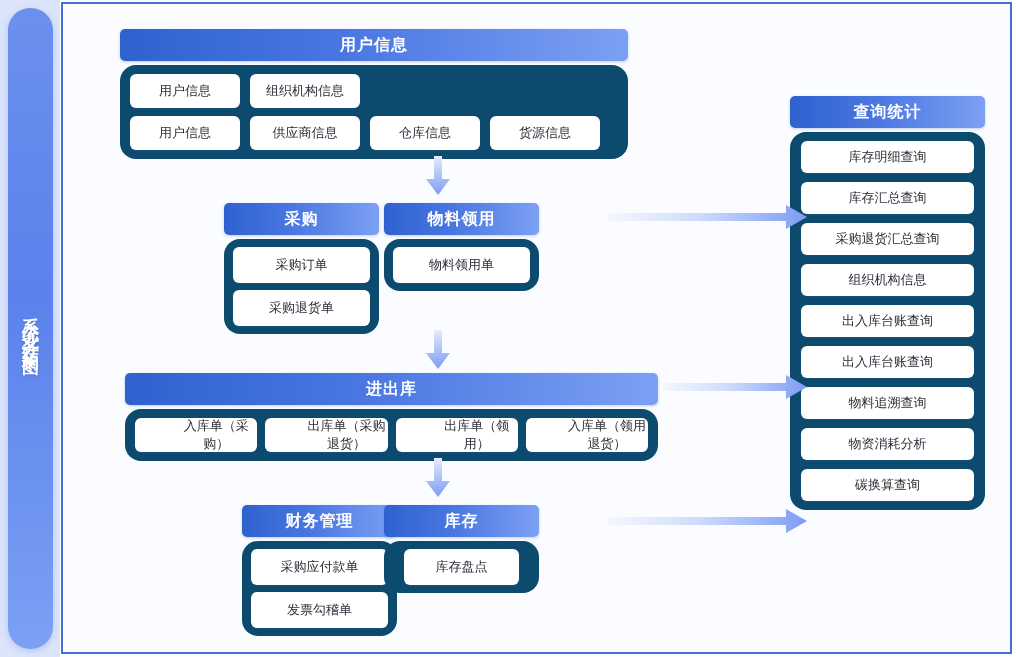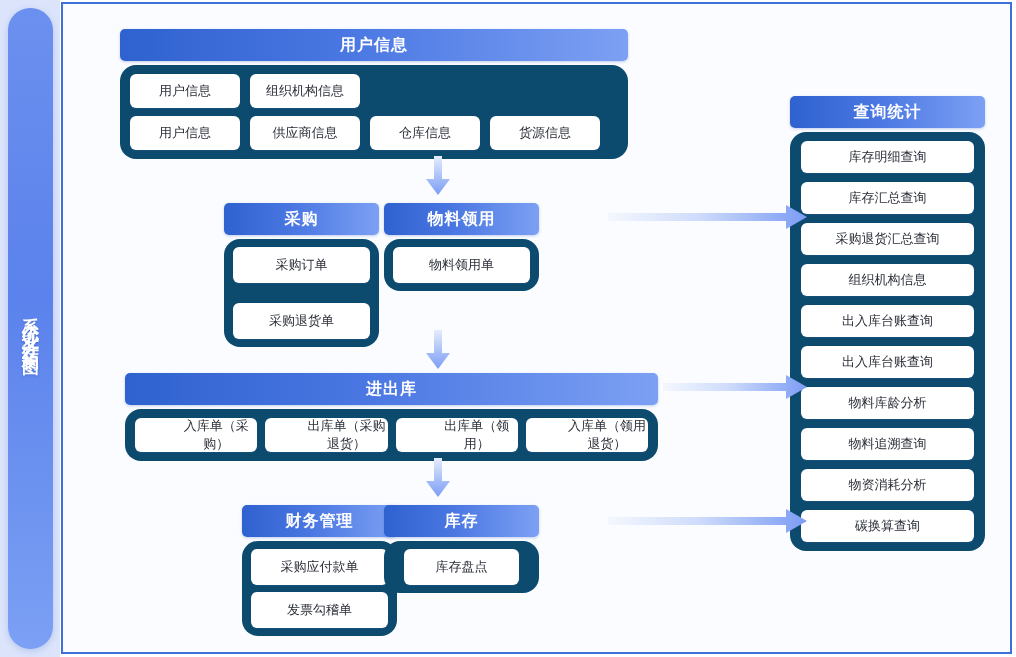--- a/index.html
+++ b/index.html
@@ -100,21 +100,21 @@
     box-shadow: 0 1px 2px rgba(90,115,190,0.18);
   }
 
   
   #g-basic { left: 57px; top: 25px; width: 508px; }
   #g-basic .group-body { padding: 9px 10px; gap: 8px 10px; }
   #g-basic .item { width: 110px; }
 
   
   #g-purchase { left: 161px; top: 199px; width: 155px; }
-  #g-purchase .group-body { flex-direction: column; gap: 20px; padding: 8px 9px; }
+  #g-purchase .group-body { flex-direction: column; gap: 7px; padding: 8px 9px; }
   #g-purchase .item { width: 100%; height: 36px; }
 
   #g-requisition { left: 321px; top: 199px; width: 155px; }
   #g-requisition .group-body { flex-direction: column; gap: 7px; padding: 8px 9px; }
   #g-requisition .item { width: 100%; height: 36px; }
 
   
   #g-inout { left: 62px; top: 369px; width: 533px; }
   #g-inout .group-body { padding: 9px 10px; gap: 8px; flex-wrap: nowrap; }
   #g-inout .item { flex: 1 1 0; height: 34px; padding-left: 40px; }
@@ -220,21 +220,20 @@
 
     <div class="group" id="g-query">
       <div class="group-head">查询统计</div>
       <div class="group-body">
         <div class="item">库存明细查询</div>
         <div class="item">库存汇总查询</div>
         <div class="item">采购退货汇总查询</div>
         <div class="item">组织机构信息</div>
         <div class="item">出入库台账查询</div>
         <div class="item">出入库台账查询</div>
-        <div class="item">物料库龄分析</div>
         <div class="item">物料追溯查询</div>
         <div class="item">物资消耗分析</div>
         <div class="item">碳换算查询</div>
       </div>
     </div>
 
     <div class="arrow-down" id="ad-1">
       <svg viewBox="0 0 26 40" preserveAspectRatio="none">
         <defs>
           <linearGradient id="gdown1" x1="0" y1="0" x2="0" y2="1">

